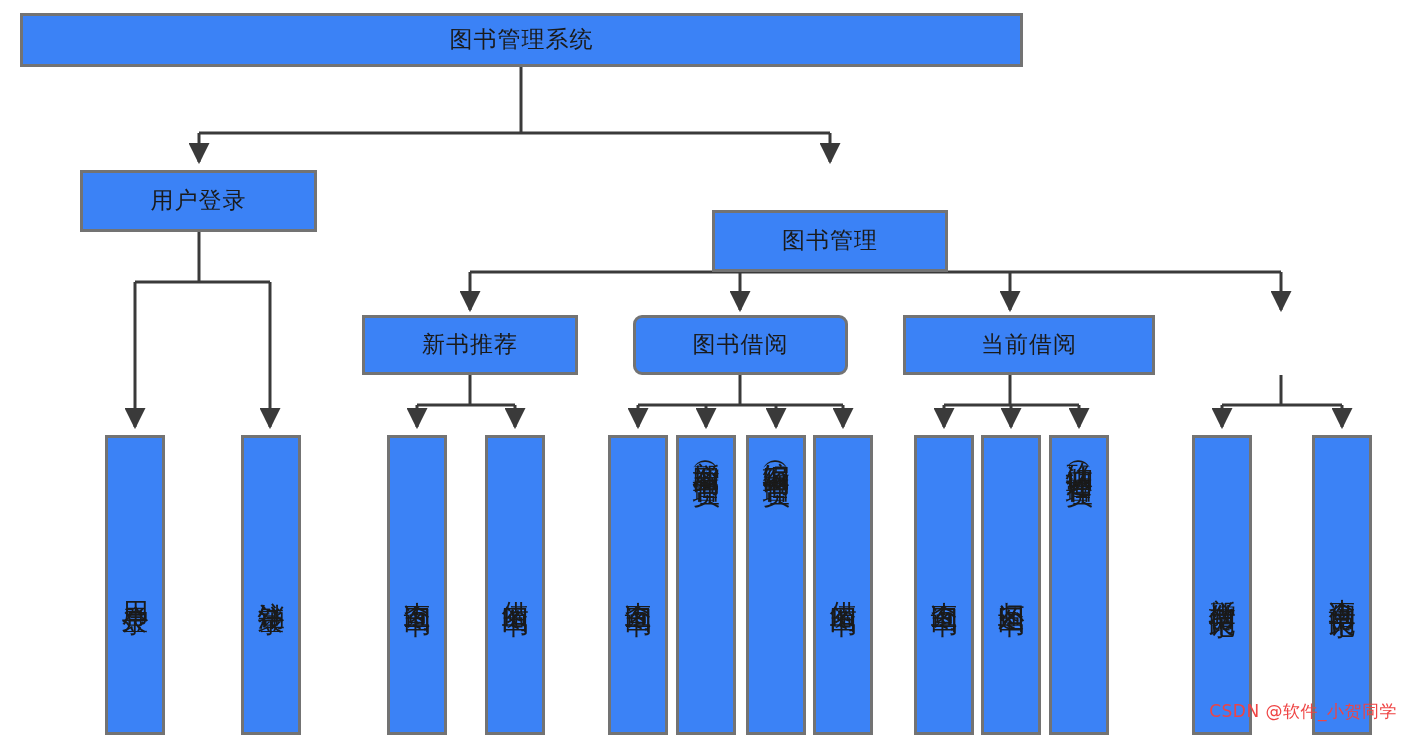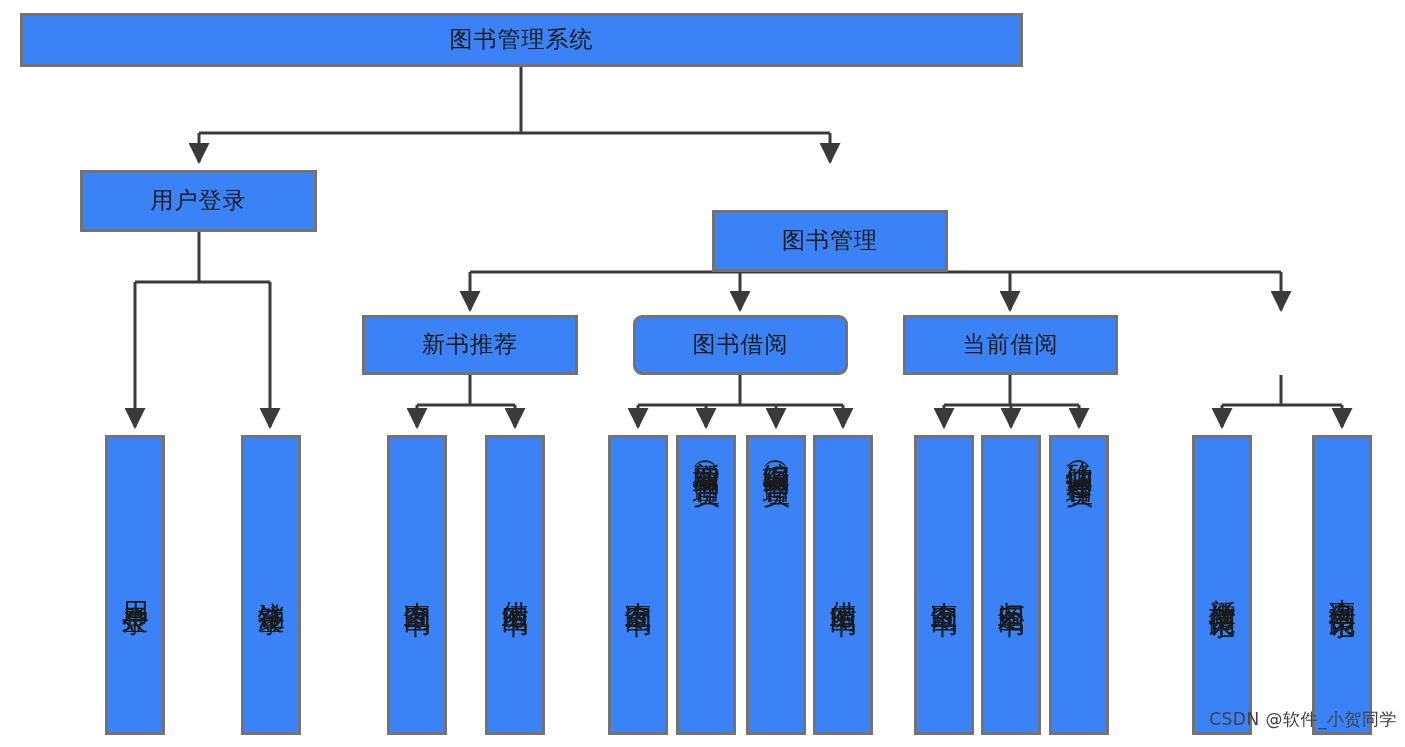--- a/index.html
+++ b/index.html
@@ -56,23 +56,23 @@
     font-size: 27px;
     line-height: 1.05;
     letter-spacing: 3px;
   }
   .node.vertical.centered {
     align-items: center;
   }
   .watermark {
     position: absolute;
     right: 8px;
-    bottom: 16px;
+    bottom: 24px;
     font-size: 17px;
-    color: #404040;
+    color: #ef4444;
     letter-spacing: 0.5px;
     white-space: nowrap;
     pointer-events: none;
   }
 </style>
 </head>
 <body>
 
 <div id="diagram-root">
 
@@ -136,21 +136,21 @@
   <div class="node horizontal" style="left:712px; top:170px; width:236px; height:62px;margin-top:40px;">
     <span class="node-label">图书管理</span>
   </div>
 
   <div class="node horizontal" style="left:362px; top:315px; width:216px; height:60px;">
     <span class="node-label">新书推荐</span>
   </div>
   <div class="node horizontal" style="left:633px; top:315px; width:215px; height:60px;border-radius:9px;">
     <span class="node-label">图书借阅</span>
   </div>
-  <div class="node horizontal" style="left:903px; top:315px; width:215px; height:60px;font-family:Liberation Serif, serif;">
+  <div class="node horizontal" style="left:903px; top:315px; width:252px; height:60px;font-family:Liberation Serif, serif;">
     <span class="node-label">当前借阅</span>
   </div>
 
   <div class="node vertical centered" style="left:105px; top:435px; width:60px; height:300px;">
     <span class="node-label">用户登录</span>
   </div>
   <div class="node vertical centered" style="left:241px; top:435px; width:60px; height:300px;">
     <span class="node-label">注销登录</span>
   </div>
 

